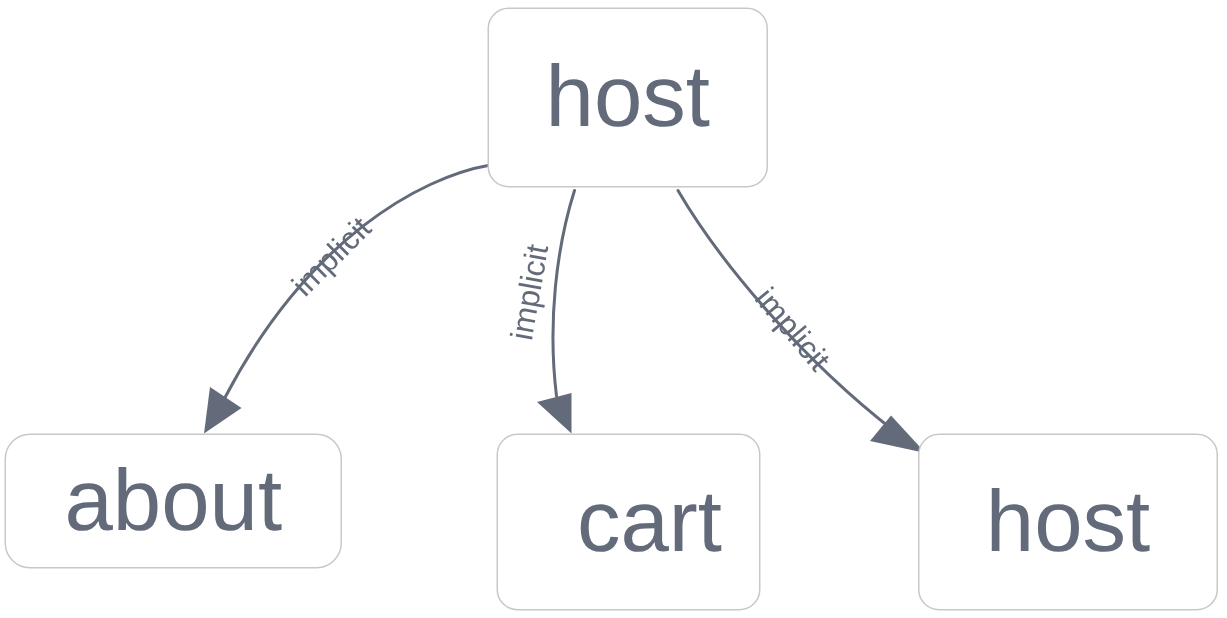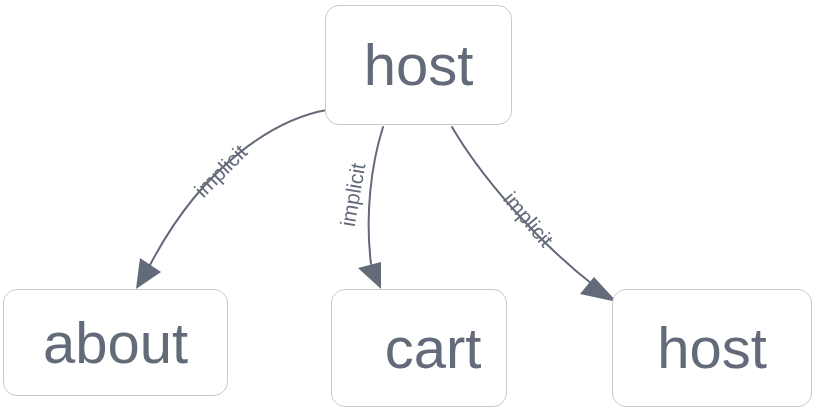--- a/index.html
+++ b/index.html
@@ -84,21 +84,21 @@
       <path class="edge-path" d="M 452,127 C 480,175 535,240 597,288"></path>
       <polygon class="edge-arrow" points="617,302 580,294 594,277"></polygon>
       <text class="edge-label-text" x="523" y="224" text-anchor="middle" transform="rotate(50 523 224)">implicit</text>
     </g>
   </svg>
 
   <div class="node-box" style="left:325px; top:5px; width:187px; height:120px;">
     <span class="node-label">host</span>
   </div>
 
-  <div class="node-box" style="left:3px; top:289px; width:225px; height:107px;">
+  <div class="node-box" style="left:3px; top:289px; width:225px; height:90px;border-radius:17px;">
     <span class="node-label">about</span>
   </div>
 
   <div class="node-box" style="left:331px; top:289px; width:176px; height:118px;padding-left:28px;">
     <span class="node-label">cart</span>
   </div>
 
   <div class="node-box" style="left:612px; top:289px; width:200px; height:118px;">
     <span class="node-label">host</span>
   </div>

